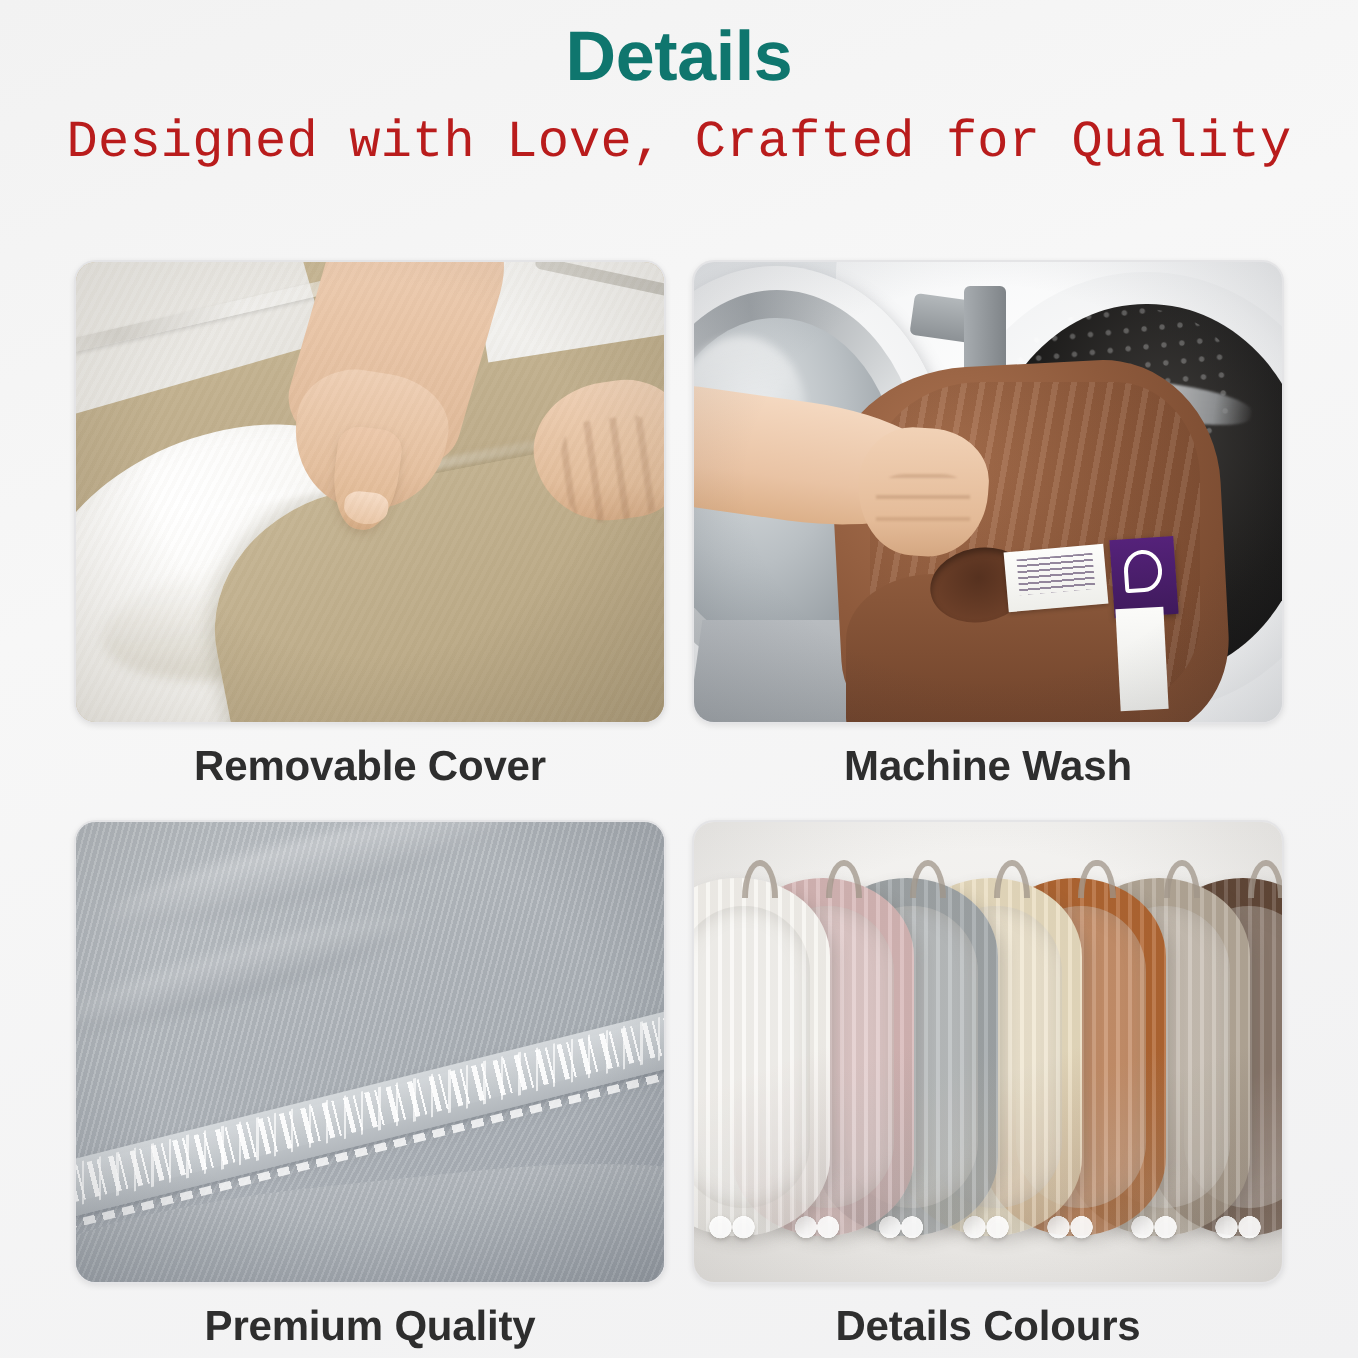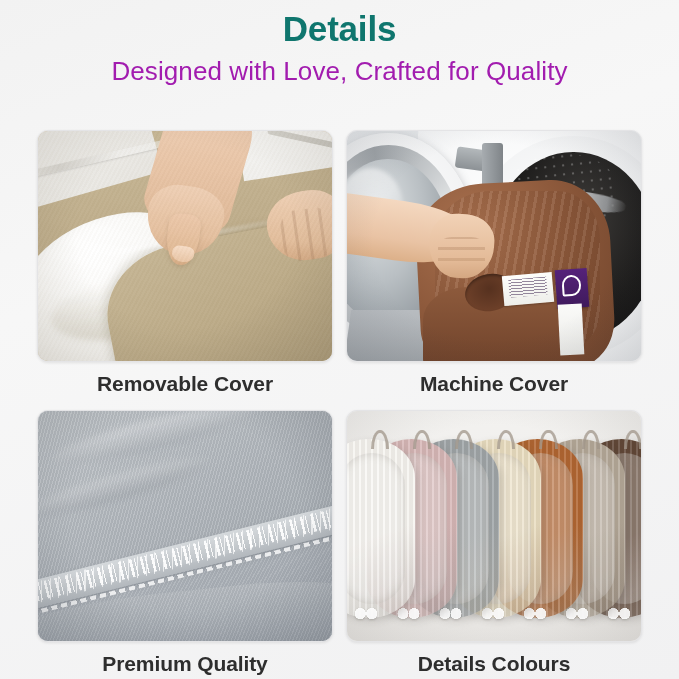--- a/index.html
+++ b/index.html
@@ -26,24 +26,25 @@
     font-size: 35px;
     font-weight: bold;
     letter-spacing: -0.2px;
     color: #0f766e;
     line-height: 1.18;
   }
 
   .subtitle {
     font-size: 26px;
     font-weight: 300;
-    color: #a21caf;
+    color: #b91c1c;
     line-height: 1.3;
     margin-top: 6px;
     letter-spacing: 0.1px;
+    font-family: Liberation Mono, monospace;
   }
 
   
   .grid {
     position: absolute;
     left: 37px;
     top: 130px;
     width: 605px;
     display: grid;
     grid-template-columns: 296px 296px;
@@ -540,21 +541,21 @@
         <div class="layer arm2"></div>
         <div class="layer fist"></div>
         <div class="layer fingers2"></div>
         <div class="layer careTag"></div>
         <div class="layer careLines"></div>
         <div class="layer brandTag"></div>
         <div class="layer brandMark"></div>
         <div class="layer tailTag"></div>
         <div class="layer vig"></div>
       </div>
-      <div class="caption">Machine Cover</div>
+      <div class="caption">Machine Wash</div>
     </div>
 
     <div class="cell">
       <div class="photo t3">
         <div class="layer fabricA"></div>
         <div class="layer twillA"></div>
         <div class="layer upperPanel"></div>
         <div class="layer upperTwill"></div>
         <div class="layer crease1"></div>
         <div class="layer crease2"></div>

